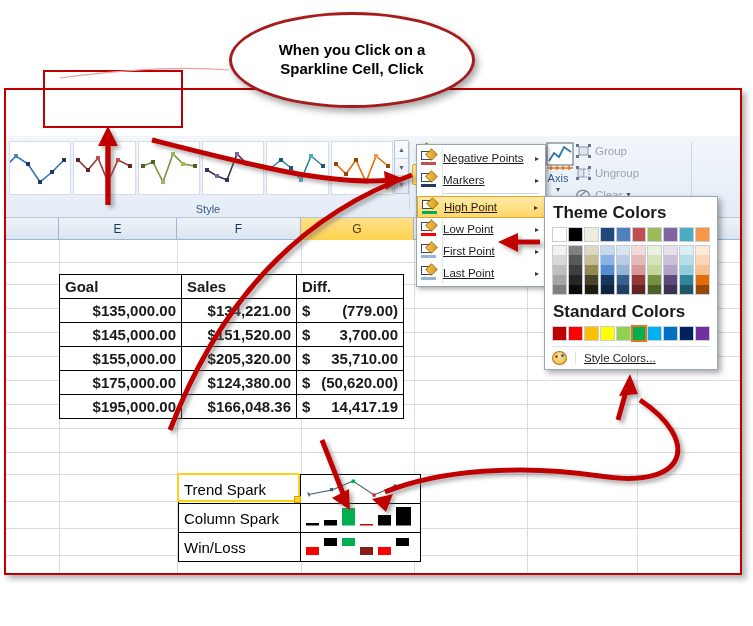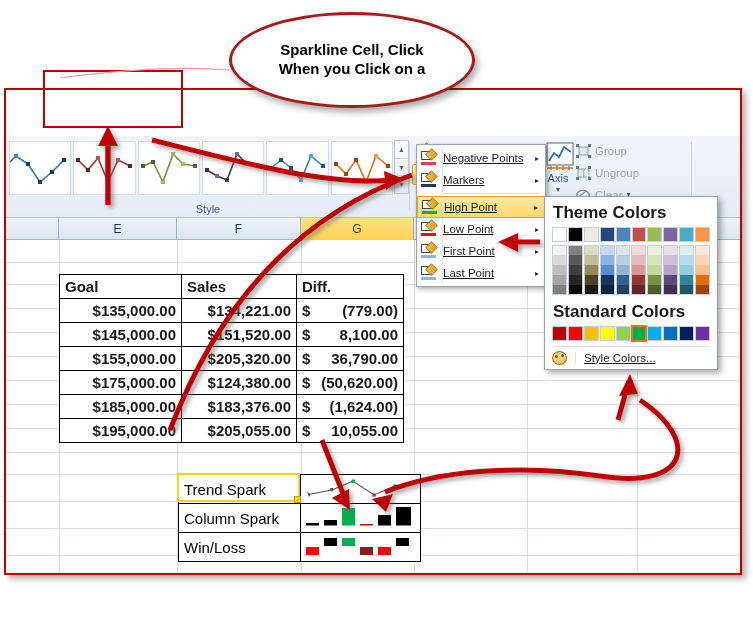--- a/index.html
+++ b/index.html
@@ -459,53 +459,45 @@
           <td class="num money">
             <span class="dollar">$</span>
             <span>(779.00)</span>
           </td>
         </tr>
         <tr>
           <td class="num">$145,000.00</td>
           <td class="num">$151,520.00</td>
           <td class="num money">
             <span class="dollar">$</span>
-            <span>8,100.00</span>
+            <span>3,700.00</span>
           </td>
         </tr>
         <tr>
           <td class="num">$155,000.00</td>
           <td class="num">$205,320.00</td>
           <td class="num money">
             <span class="dollar">$</span>
-            <span>36,790.00</span>
+            <span>35,710.00</span>
           </td>
         </tr>
         <tr>
           <td class="num">$175,000.00</td>
           <td class="num">$124,380.00</td>
           <td class="num money">
             <span class="dollar">$</span>
             <span>(50,620.00)</span>
           </td>
         </tr>
         <tr>
-          <td class="num">$185,000.00</td>
-          <td class="num">$183,376.00</td>
+          <td class="num">$195,000.00</td>
+          <td class="num">$166,048.36</td>
           <td class="num money">
             <span class="dollar">$</span>
-            <span>(1,624.00)</span>
-          </td>
-        </tr>
-        <tr>
-          <td class="num">$195,000.00</td>
-          <td class="num">$205,055.00</td>
-          <td class="num money">
-            <span class="dollar">$</span>
-            <span>10,055.00</span>
+            <span>14,417.19</span>
           </td>
         </tr>
       </tbody>
         </table>
 
       <table class="sparktable">
         <tbody>
             <tr>
           <td class="lbl">Trend Spark</td>
           <td class="cell">
@@ -723,22 +715,22 @@
         <span class="palette-ico"></span>
         <span style="border-left:1px solid #dde2e9; padding-left:8px;">
           <span class="u">Style Colors...</span>
         </span>
       </div>
     </div>
 
   </div>
 
   <div class="callout">
+    <div>When you Click on a</div>
     <div>Sparkline Cell, Click</div>
-    <div>When you Click on a</div>
   </div>
 
   <div class="hl-box" style="left:43px; top:70px; width:140px; height:58px;"></div>
 
   <svg class="overlay">
     <defs>
       <filter id="shadow" x="-30%" y="-30%" width="180%" height="180%">
         <feDropShadow dx="3" dy="3" stdDeviation="2.2" flood-color="#666" flood-opacity="0.55"></feDropShadow>
       </filter>
       <marker id="ah" markerWidth="9" markerHeight="9" refX="2.2" refY="4.5" orient="auto">

